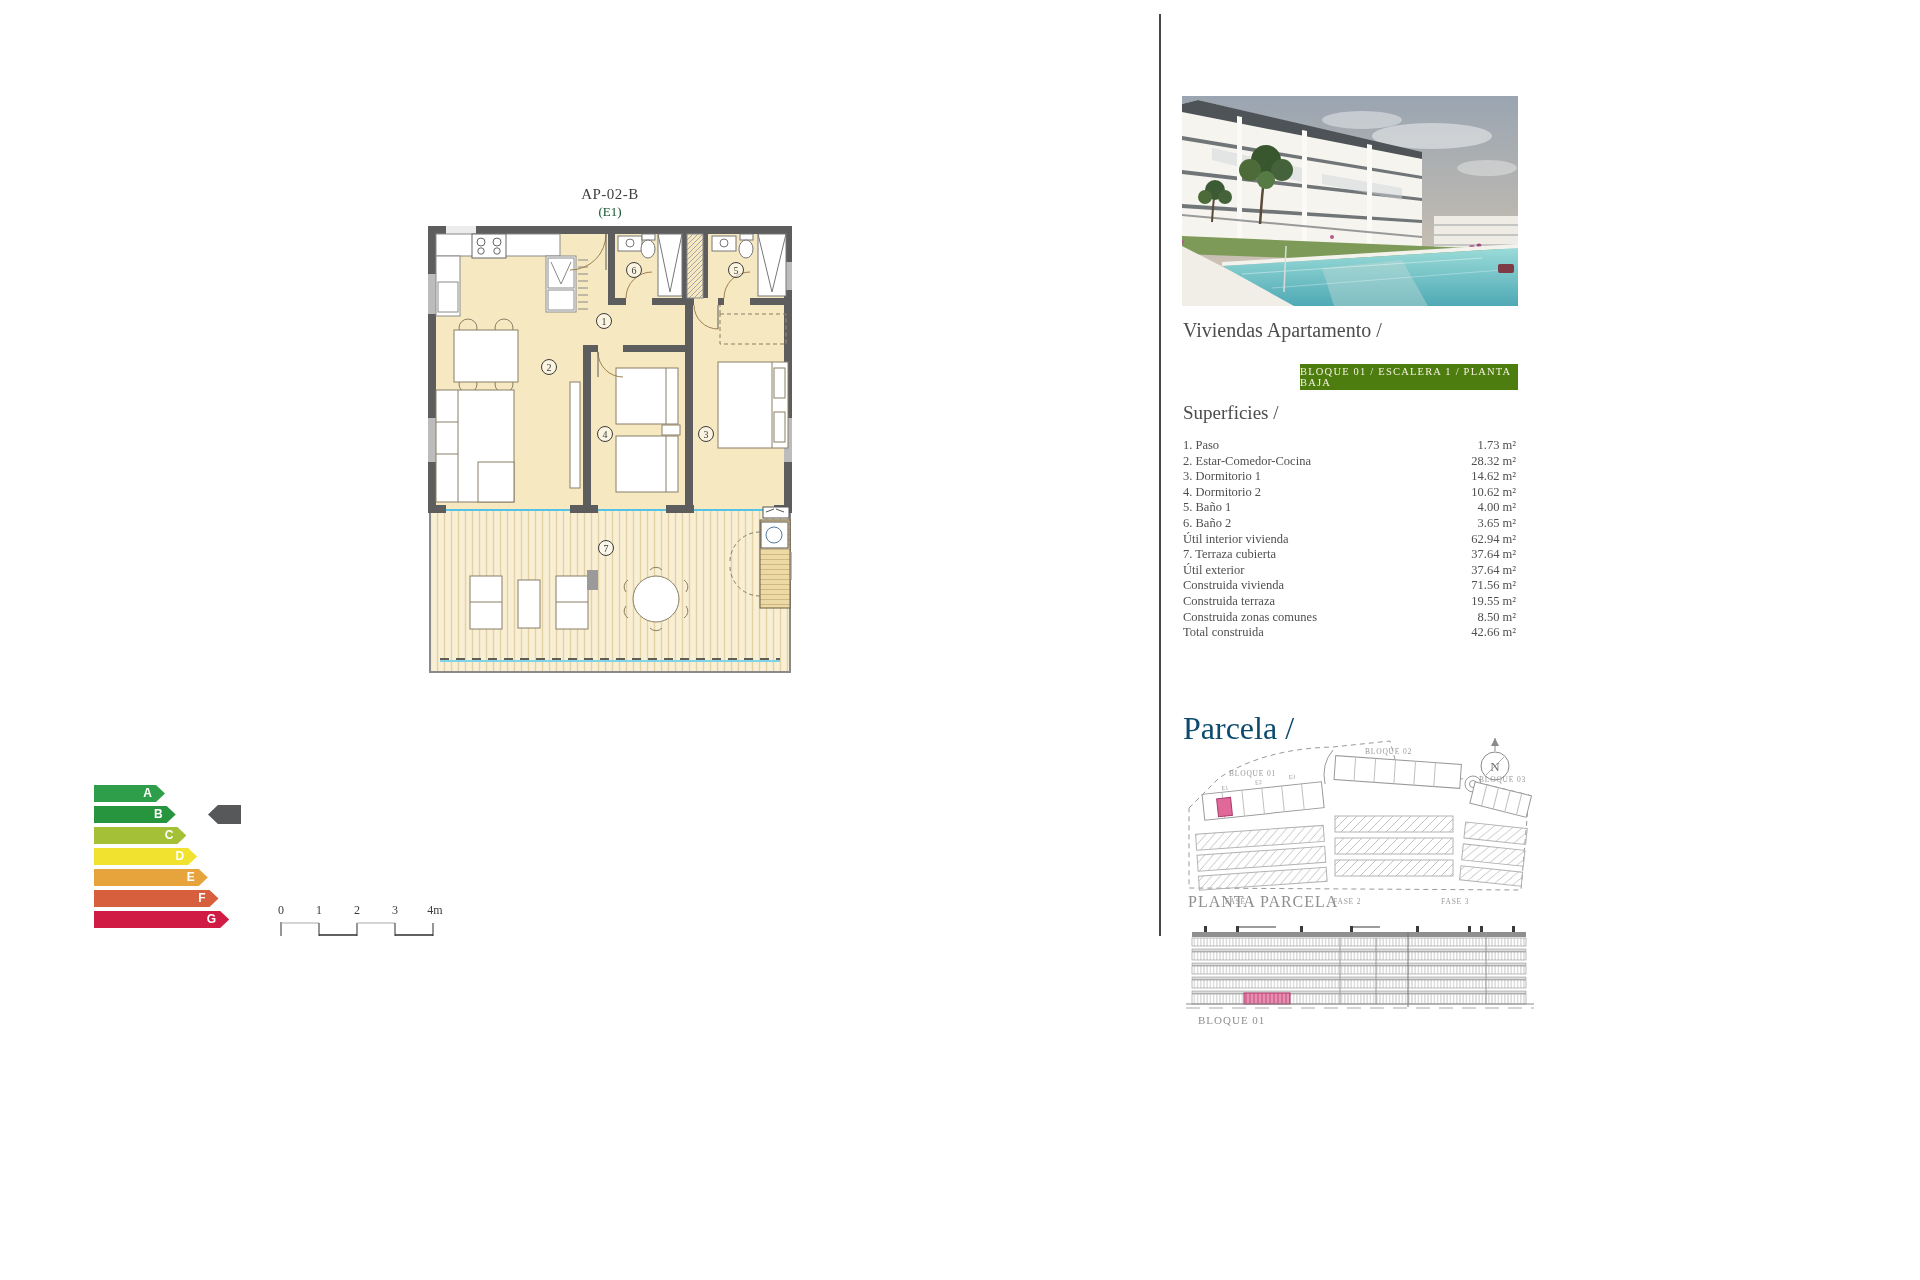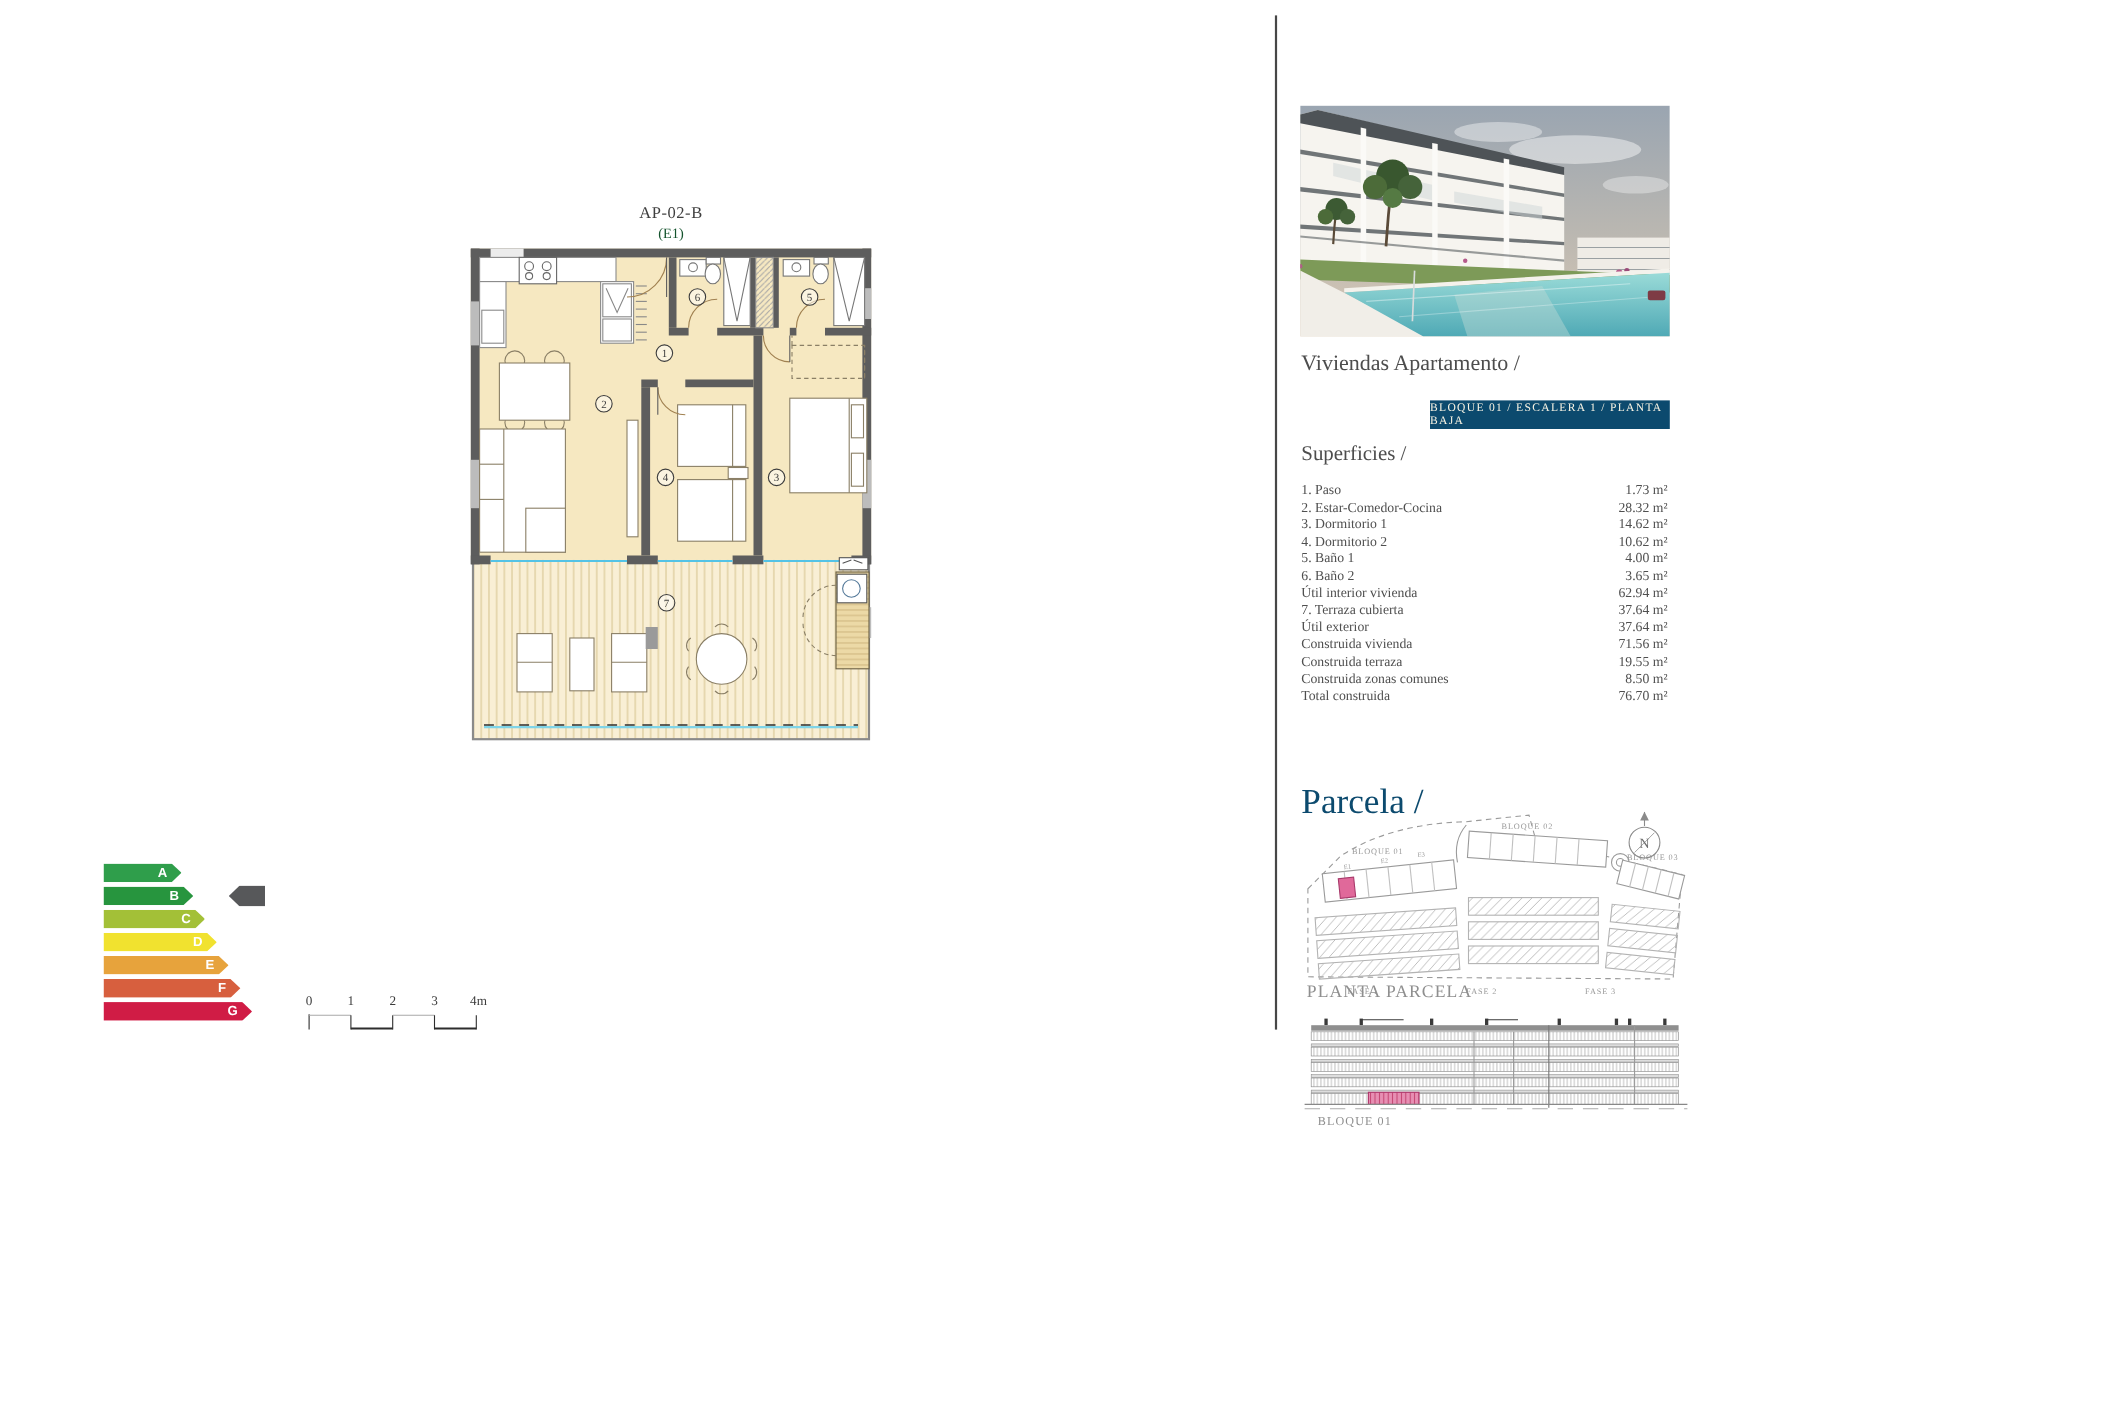--- a/index.html
+++ b/index.html
@@ -375,21 +375,21 @@
   <polygon points="40,166 336,148 336,152 40,170" fill="#f4f2ec"></polygon>
   <polygon points="40,170 336,152 336,210 112,210" fill="url(#pool)"></polygon>
   <polygon points="140,172 220,164 246,210 152,210" fill="#bcd9d4" opacity=".45"></polygon>
   <line x1="60" y1="178" x2="300" y2="162" stroke="#ffffff" opacity=".4"></line>
   <line x1="90" y1="192" x2="320" y2="174" stroke="#ffffff" opacity=".3"></line>
   <line x1="104" y1="150" x2="102" y2="196" stroke="#d8dcdc" stroke-width="1.5"></line>
   <rect x="316" y="168" width="16" height="9" rx="2" fill="#7e3b45"></rect>
 </svg>
 
 <div class="abs h1">Viviendas Apartamento /</div>
-<div class="abs badge" style="background: #0c4a6e;">BLOQUE 01 / ESCALERA 1 / PLANTA BAJA</div>
+<div class="abs badge" style="background: #4d7c0f;">BLOQUE 01 / ESCALERA 1 / PLANTA BAJA</div>
 <div class="abs h2sup">Superficies /</div>
 <div class="abs slist">
     <div class="s-row">
       <span>1. Paso</span>
       <span>1.73 m²</span>
     </div>
     <div class="s-row">
       <span>2. Estar-Comedor-Cocina</span>
       <span>28.32 m²</span>
     </div>
@@ -428,21 +428,21 @@
     <div class="s-row">
       <span>Construida terraza</span>
       <span>19.55 m²</span>
     </div>
     <div class="s-row">
       <span>Construida zonas comunes</span>
       <span>8.50 m²</span>
     </div>
     <div class="s-row">
       <span>Total construida</span>
-      <span>76.70 m²</span>
+      <span>42.66 m²</span>
     </div>
   </div>
 <div class="abs h2par">Parcela /</div>
 
 <svg class="abs parcela-svg" width="350" height="172" viewBox="0 0 350 172">
   <defs>
     <pattern id="phatch" width="9" height="9" patternUnits="userSpaceOnUse">
       <path d="M0,9 L9,0" stroke="#b3b3b3" stroke-width=".8"></path>
     </pattern>
   </defs>

